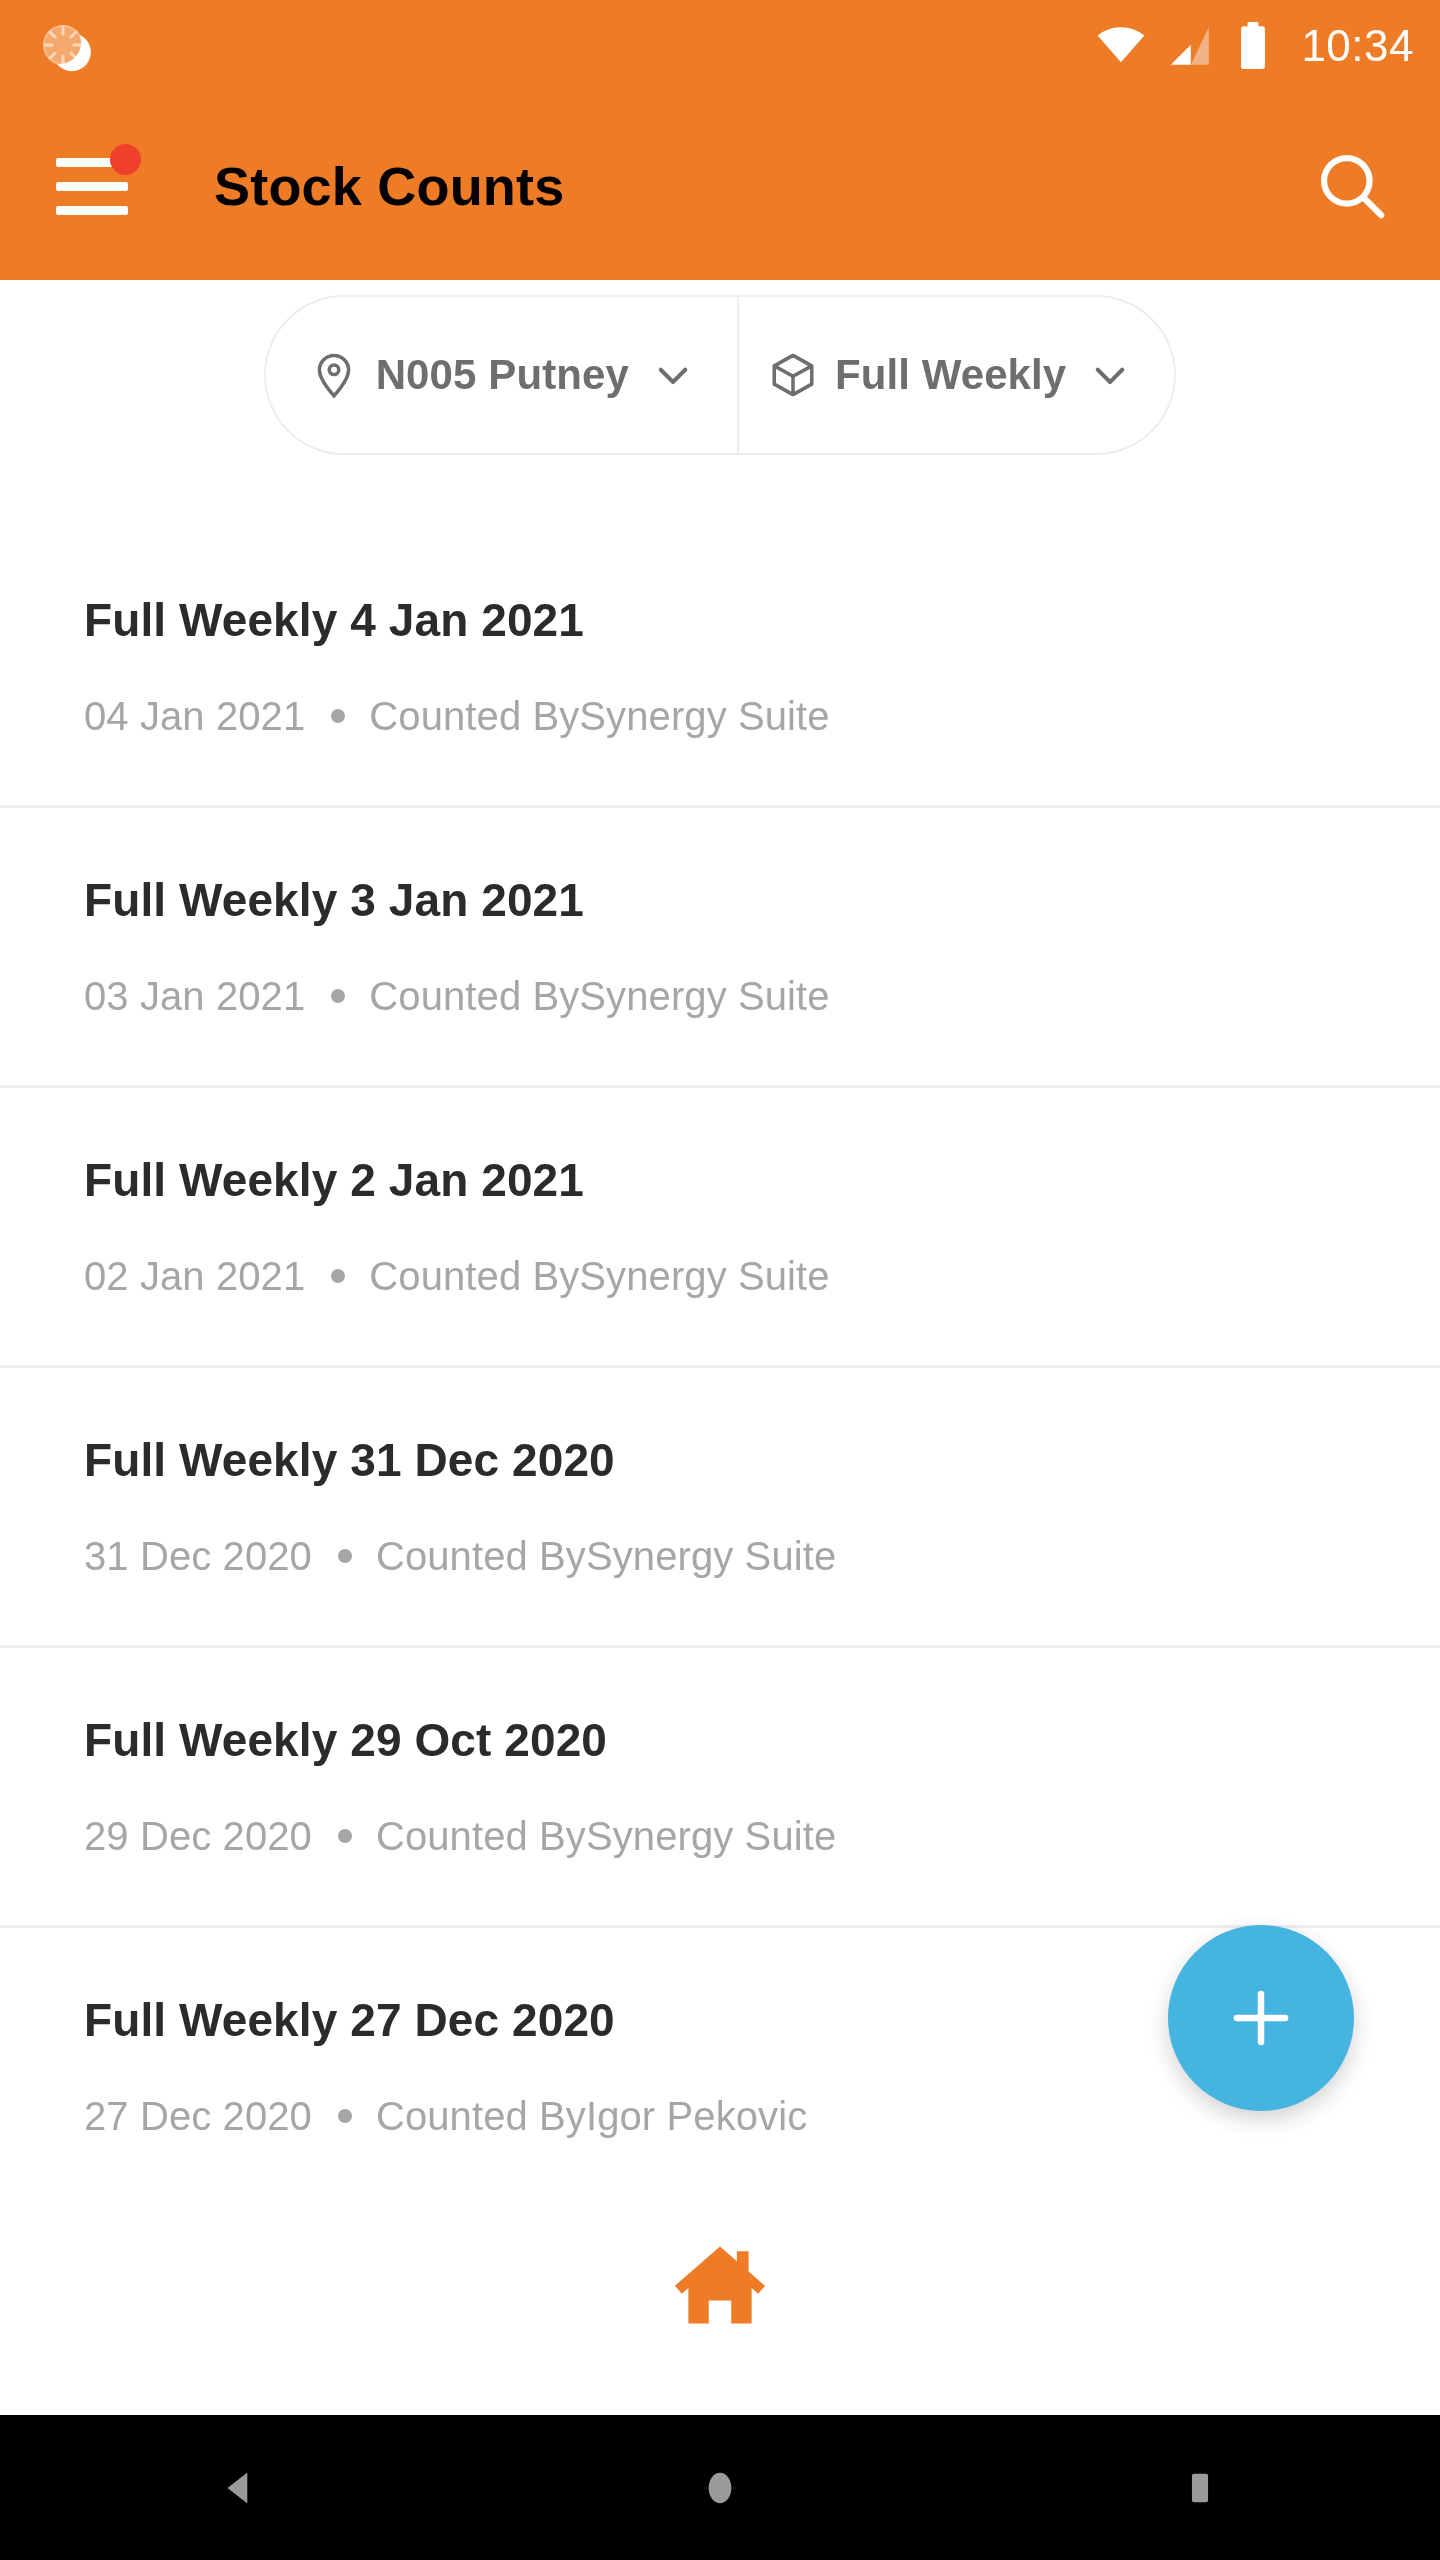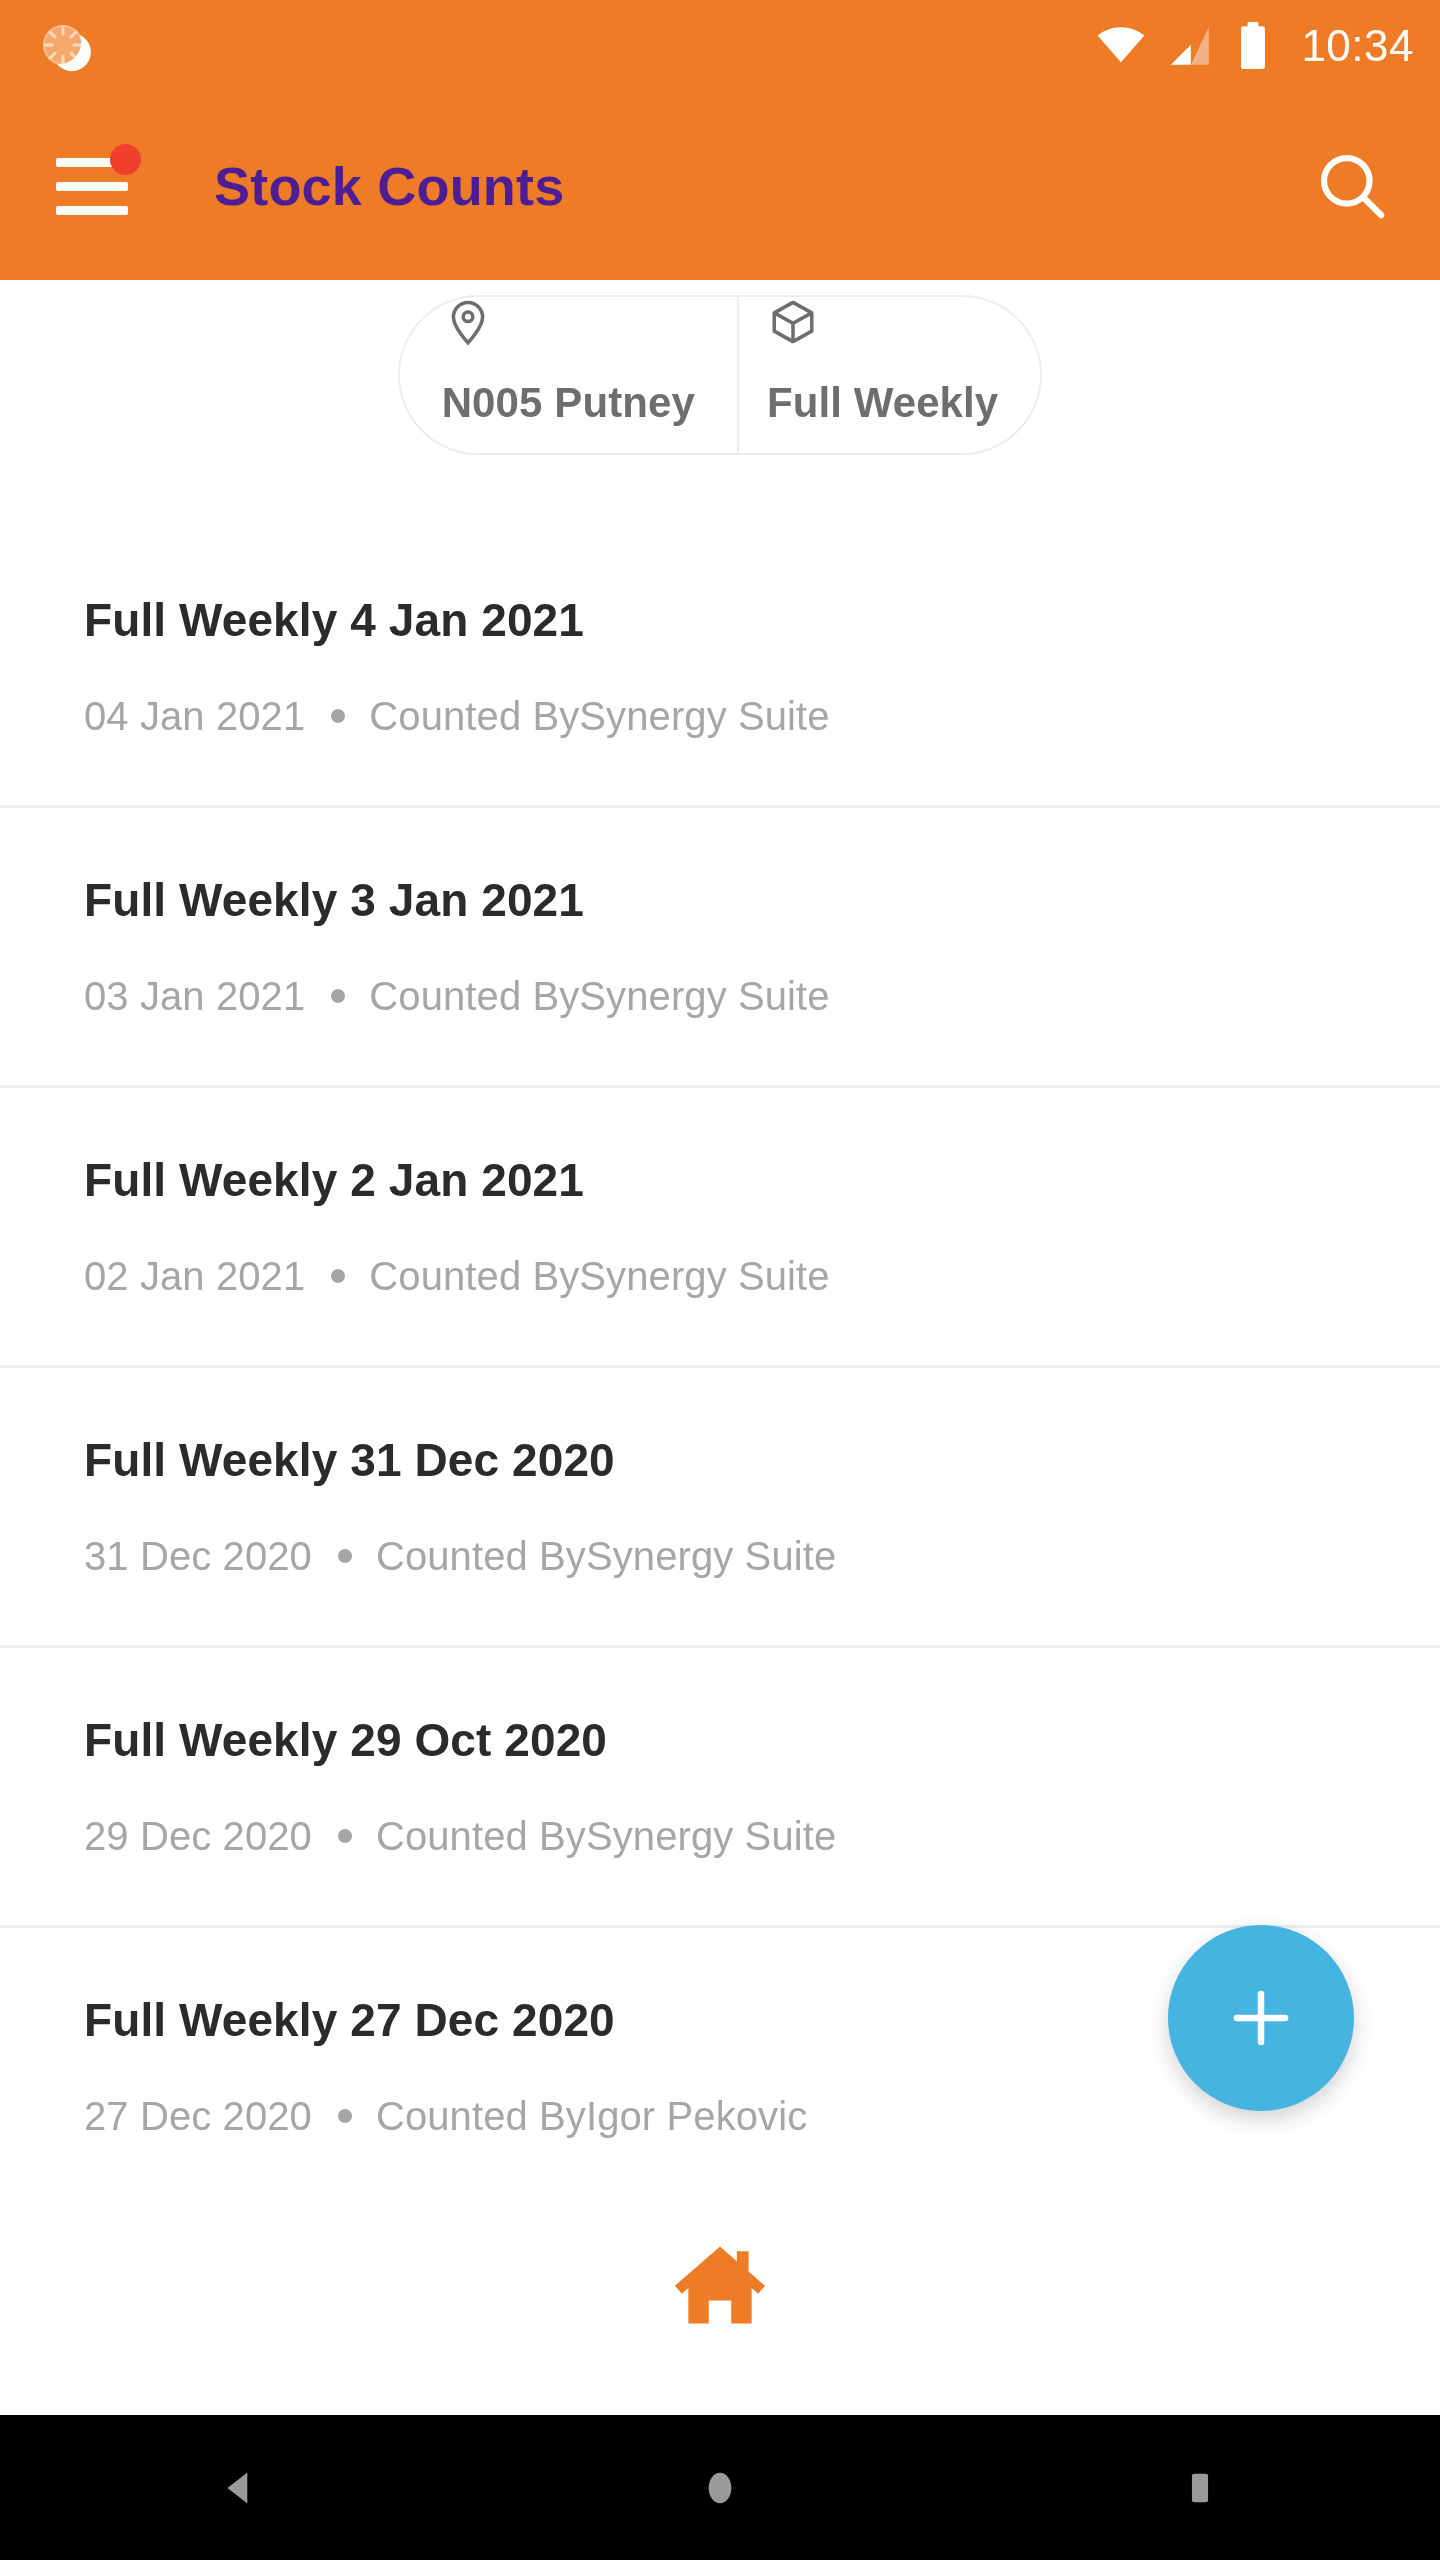--- a/index.html
+++ b/index.html
@@ -35,39 +35,39 @@
   }
   .menu-wrap{ position:relative; width:76px; height:76px; display:flex; flex-direction:column; justify-content:center; gap:15px; }
   .menu-bar{ width:72px; height:9px; background:#ffffff; border-radius:2px; }
   .menu-bar.b2{ width:72px; }
   .menu-bar.b3{ width:72px; }
   .menu-dot{
     position:absolute; top:-4px; left:54px;
     width:31px; height:31px; border-radius:50%; background:#F0402B;
   }
   .appbar-title{
-    color:#4c1d95; font-size:54px; font-weight:700;
+    color:#000000; font-size:54px; font-weight:700;
     margin-left:82px; letter-spacing:0.2px; white-space:nowrap;
   }
   .appbar-spacer{ flex:1; }
   .search-btn{ width:96px; height:96px; display:flex; align-items:center; justify-content:center; }
 
   
   .filterbar{
     position:absolute; top:280px; left:0; width:1440px; height:190px;
     display:flex; align-items:center; justify-content:center;
   }
   .chipgroup{
     display:flex; align-items:stretch;
     border:2px solid #EDEDED; border-radius:999px;
     height:160px; background:#ffffff; overflow:hidden;
   }
   .chip{
-    display:flex; align-items:flex-start; gap:32px;
-    padding:0 42px; height:100%;flex-direction:column;
+    display:flex; align-items:center; gap:16px;
+    padding:0 42px; height:100%;
   }
   .chip + .chip{ border-left:2px solid #EDEDED;padding-left:28px; }
   .chip-label{
     font-size:42px; font-weight:700; color:#6E6E6E; white-space:nowrap;
     letter-spacing:0.1px;
   }
   .chip-ico{ display:flex; align-items:center; justify-content:center; width:52px; height:52px; }
   .chip-chev{ display:flex; align-items:center; justify-content:center; width:44px; height:44px; margin-left:6px; }
 
   

